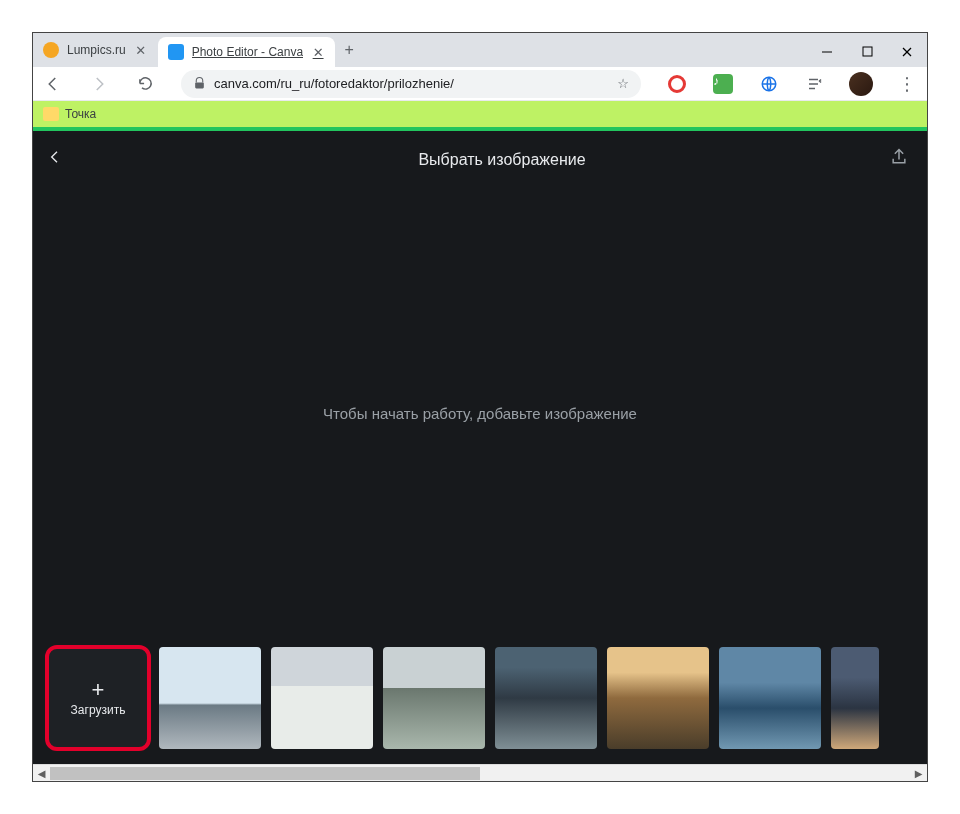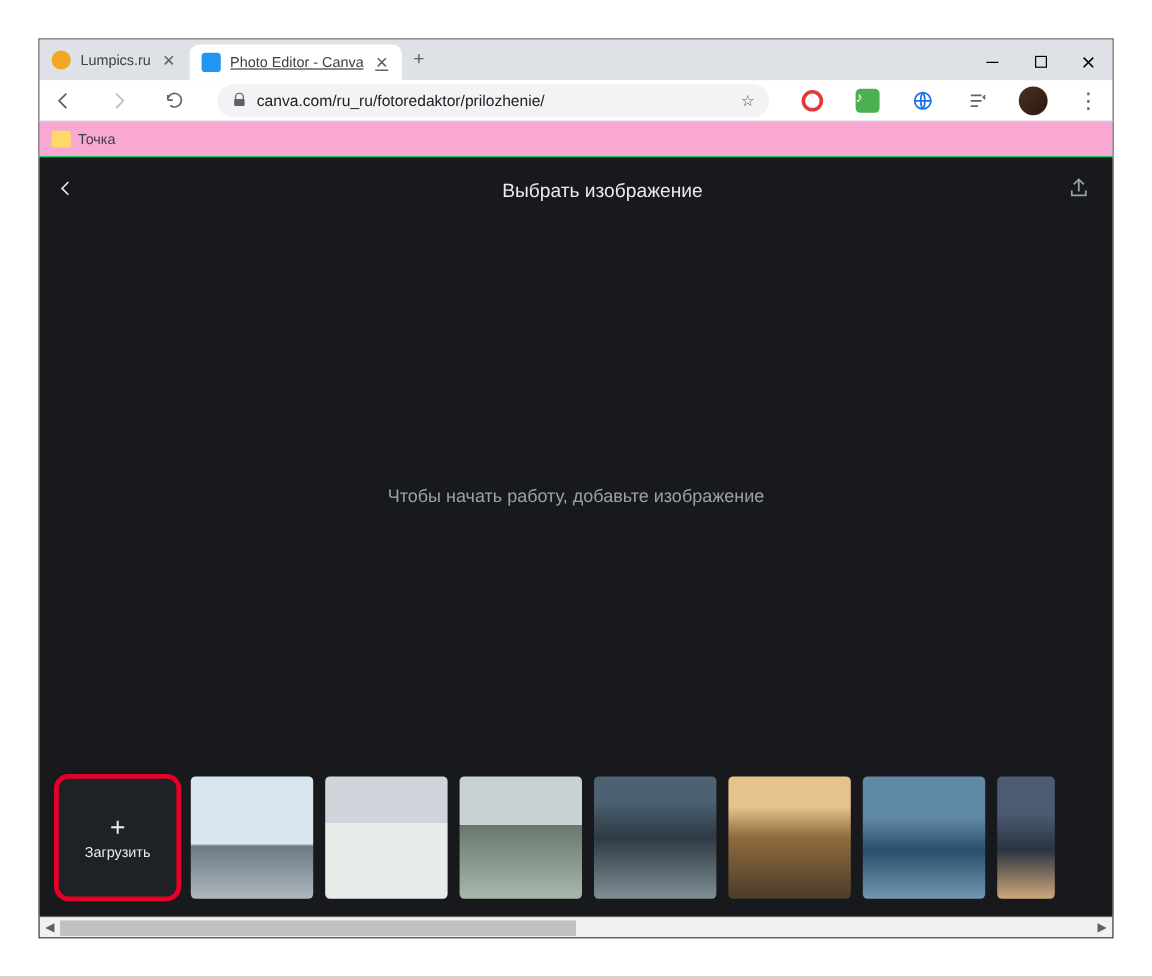--- a/index.html
+++ b/index.html
@@ -22,21 +22,21 @@
 .nav-btn.disabled { color:#bdc1c6; }
 .omnibox { flex:1; height:28px; background:#f1f3f4; border-radius:14px; display:flex; align-items:center; padding:0 12px; gap:8px; font-size:13px; color:#202124; margin:0 4px; }
 .omnibox .lock { color:#5f6368; }
 .omnibox .url-text { flex:1; }
 .ext-icon { width:28px; height:28px; display:flex; align-items:center; justify-content:center; cursor:pointer; border-radius:50%; }
 .ext-green { background:#4caf50; color:#fff; border-radius:4px; width:20px; height:20px; font-size:12px; }
 .ext-globe { color:#1a73e8; }
 .avatar { width:24px; height:24px; border-radius:50%; background:linear-gradient(135deg,#4a3020,#2a1810); }
 .menu-dots { color:#5f6368; font-size:18px; }
 
-.bookbar { height:30px; background:#f9a8d4; display:flex; align-items:center; padding:0 10px; gap:6px; border-bottom:1px solid #22c55e; font-size:12px; color:#3c4043; }
+.bookbar { height:30px; background:#bef264; display:flex; align-items:center; padding:0 10px; gap:6px; border-bottom:4px solid #22c55e; font-size:12px; color:#3c4043; }
 .book-folder { width:16px; height:14px; background:#ffd968; border-radius:2px; }
 
 .content { flex:1; background:#17191c; position:relative; display:flex; flex-direction:column; overflow:hidden; }
 
 .app-head { display:flex; align-items:center; justify-content:center; height:58px; position:relative;padding-left:44px; }
 .back-btn { position:absolute; left:14px; top:18px; color:#e8eaed; cursor:pointer; }
 .share-btn { position:absolute; right:18px; top:16px; color:#9aa0a6; cursor:pointer; }
 .page-title { color:#e8eaed; font-size:16px; font-weight:500; }
 
 .canvas-area { flex:1; display:flex; align-items:center; justify-content:center; }

